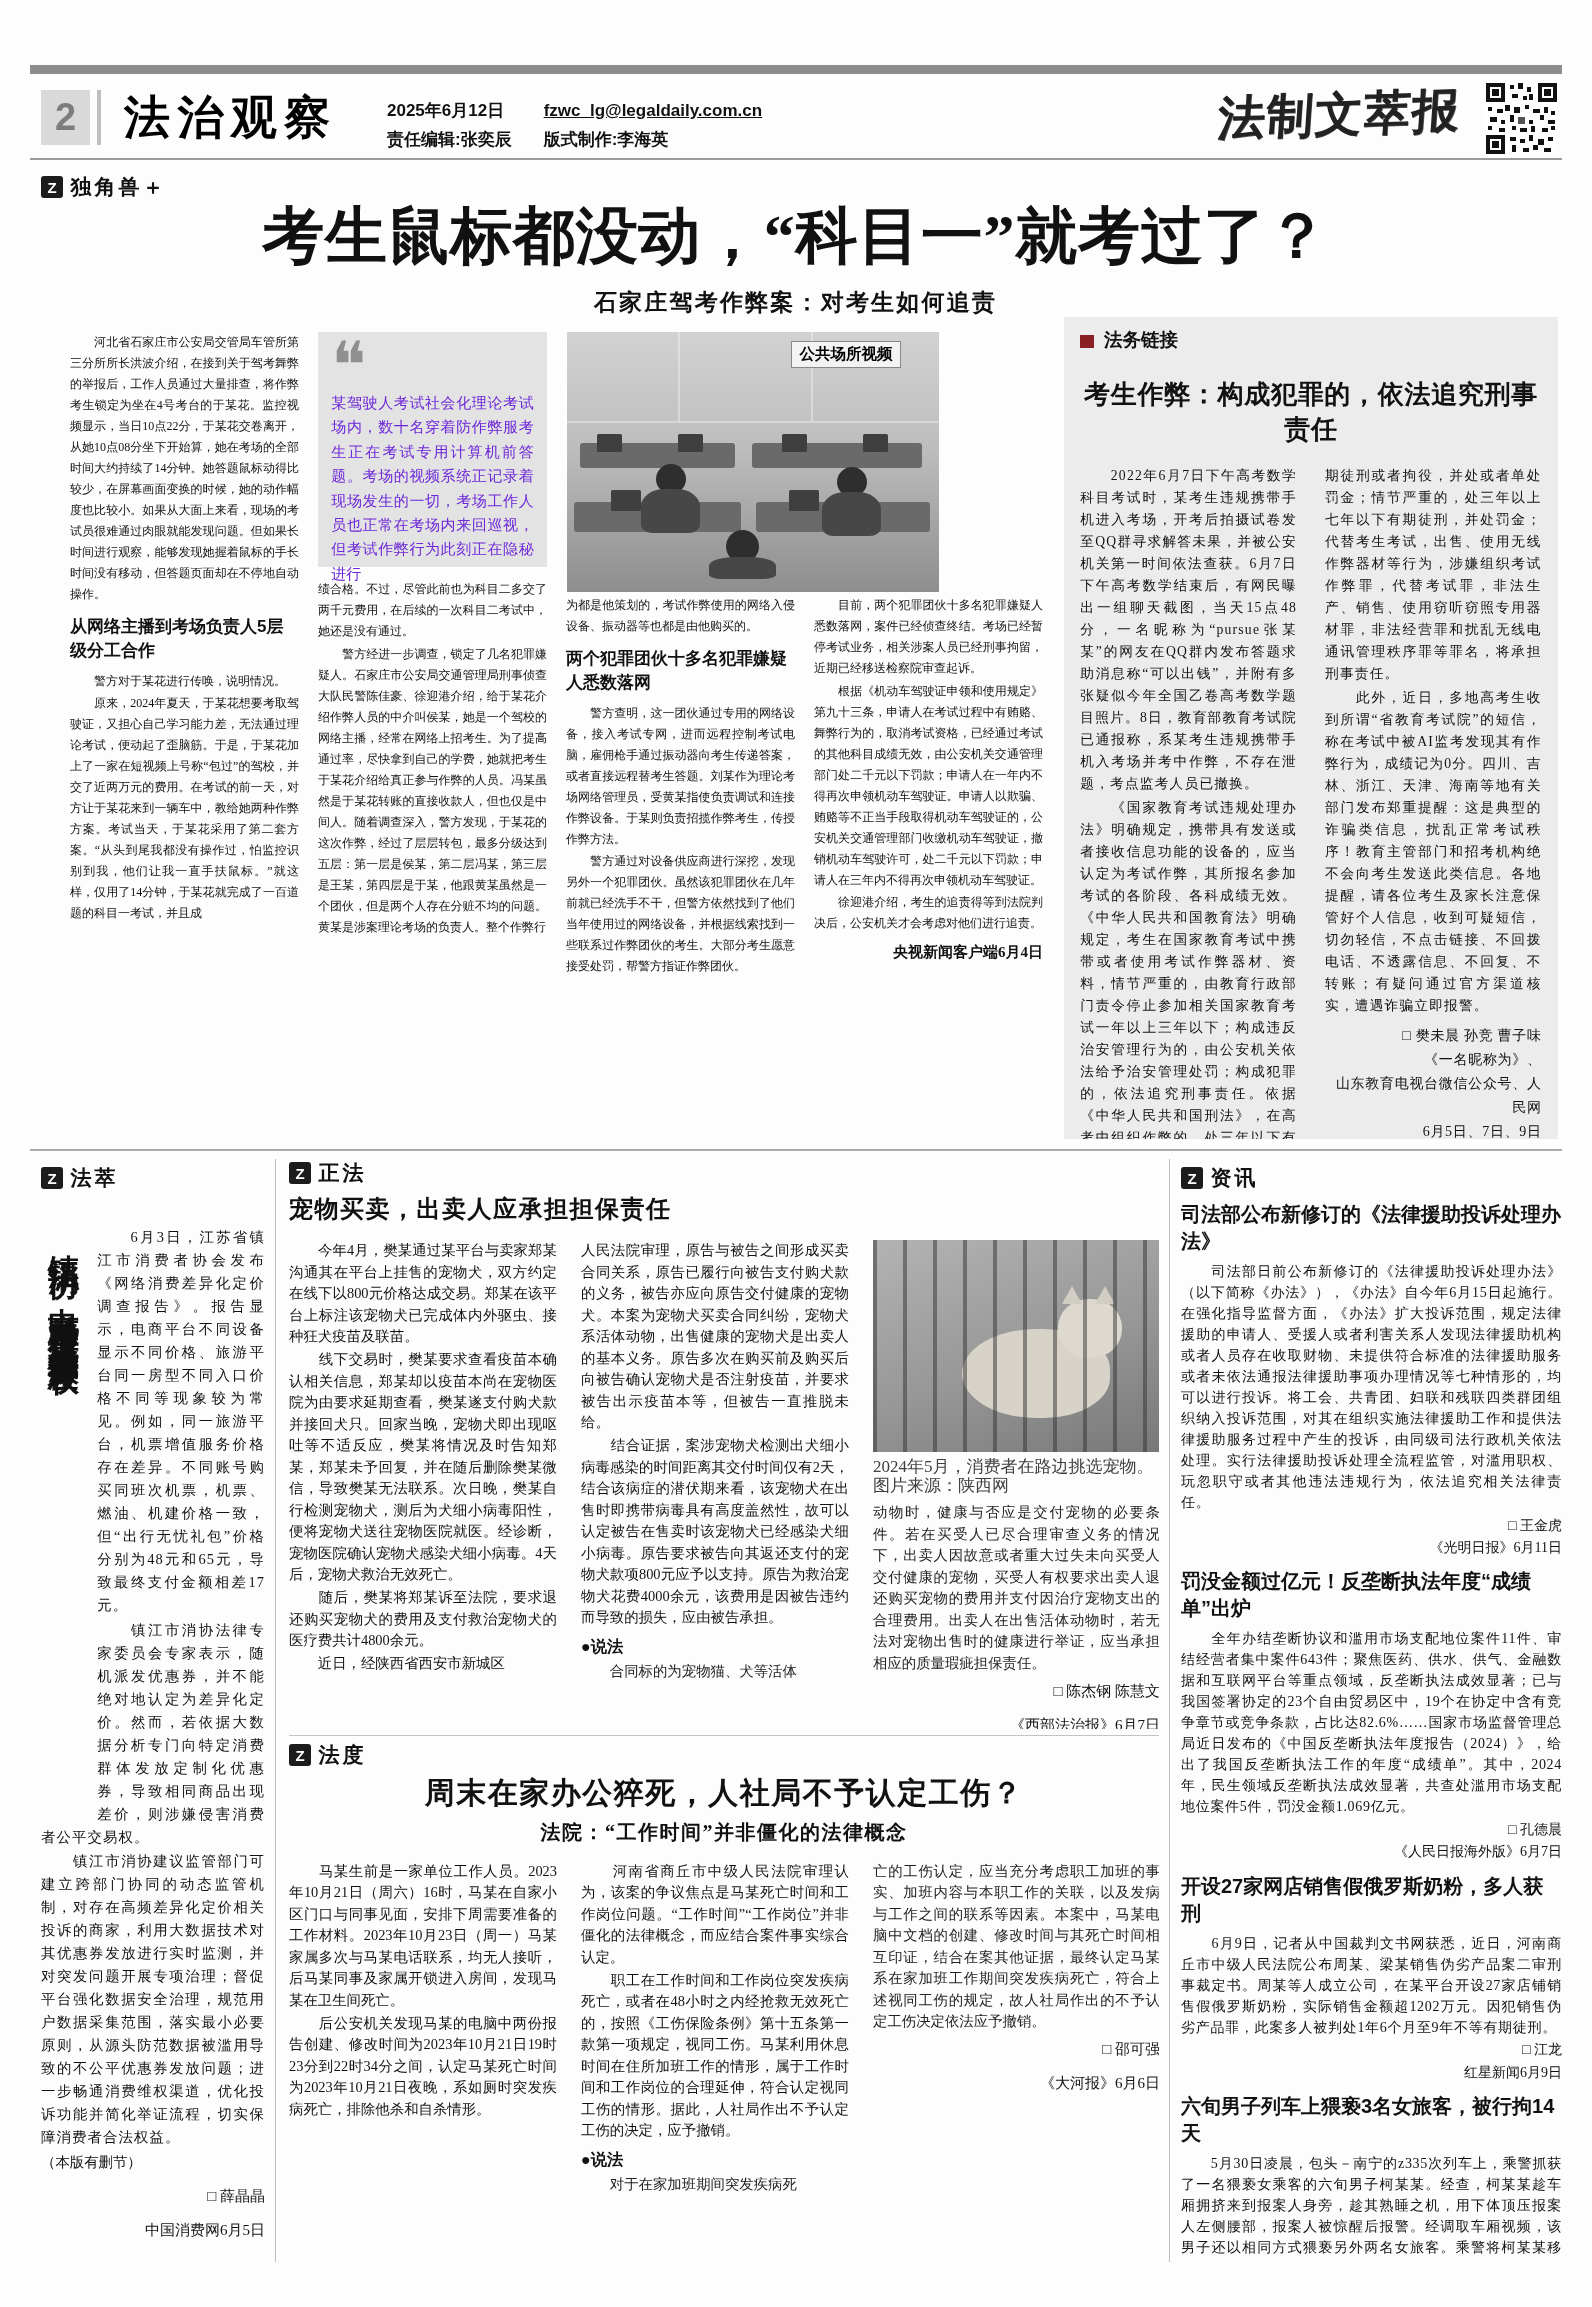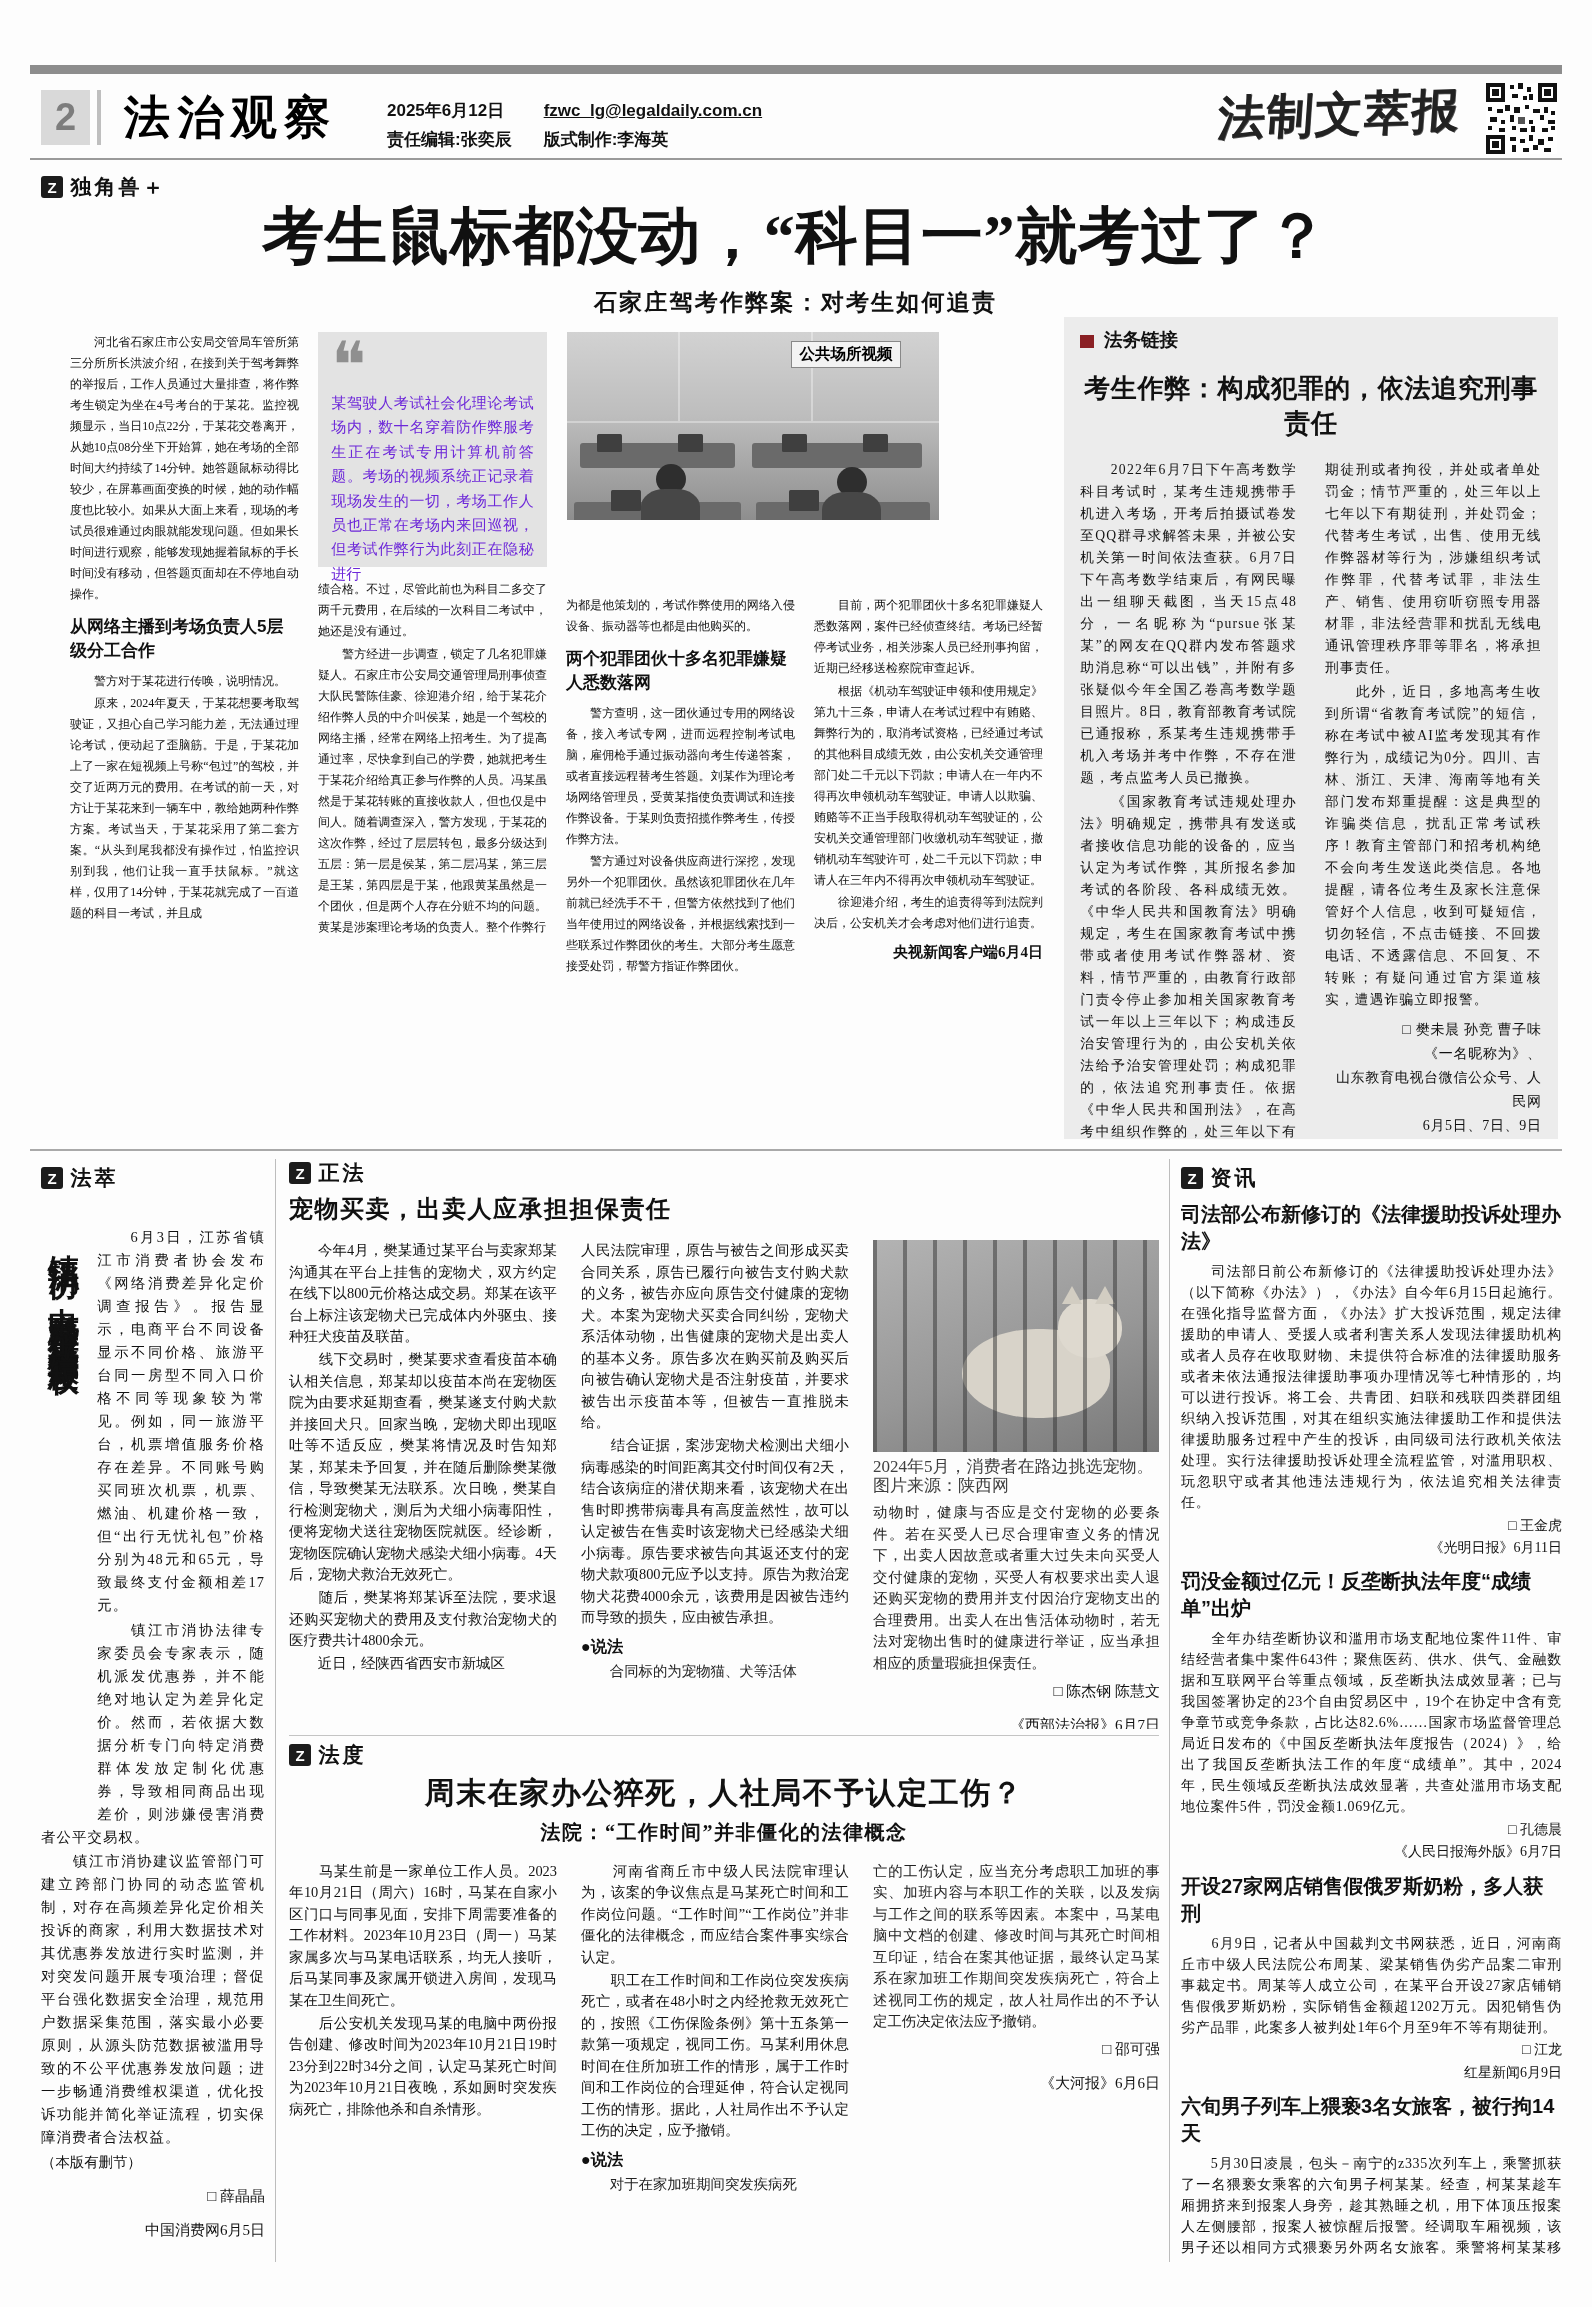--- a/index.html
+++ b/index.html
@@ -37,35 +37,35 @@
   .acol{width:229px;flex:0 0 229px;}
   .bp{font-size:12px;line-height:21px;text-align:justify;margin:0 0 1.5px 0;}
   .crosshead{font-family:"Liberation Sans","DejaVu Sans",sans-serif;font-weight:900;font-size:17px;
              line-height:24px;margin:10.4px 0 7.4px 0;}
   .quotebox{background:#e3e3e3;padding:12px 13.3px 15px 13.3px;height:235px;margin-bottom:12px;box-sizing:border-box;}
   .qmark{font-size:65px;line-height:44px;color:#8f8f8f;font-family:"DejaVu Serif",serif;height:47px;}
   .quotetext{font-size:15px;line-height:24.4px;text-align:justify;color:#6d28d9;}
   .padphoto{padding-top:263px;}
   .signoff{font-size:15px;text-align:right;margin-top:9px;font-weight:bold;}
   
-  .examphoto{position:absolute;left:497px;top:0;width:372px;height:188px;overflow:hidden;
+  .examphoto{position:absolute;left:497px;top:0;width:372px;height:260px;overflow:hidden;
              background:linear-gradient(180deg,#d2d2d2 0%,#bdbdbd 45%,#8e8e8e 100%);}
   .deskrow{position:absolute;background:#6a6a6a;border-radius:3px;}
   .monitor{position:absolute;background:#3f3f3f;border-radius:1.5px;}
   .person-h{position:absolute;background:#2e2e2e;border-radius:50%;}
   .person-b{position:absolute;background:#474747;border-radius:40% 40% 20% 20%;}
   .photolabel{position:absolute;right:38px;top:9px;background:#f3f3f3;color:#000;padding:2.2px 7.4px;
              font-family:"Liberation Sans",sans-serif;font-weight:bold;font-size:15.5px;border:0.7px solid #888;}
   .floorline{position:absolute;background:rgba(255,255,255,.35);}
   
   .panel{position:absolute;left:1064px;top:317px;width:494px;height:822px;background:#ececec;box-sizing:border-box;
          padding:10.4px 16.3px;overflow:hidden;}
   .panel .marker{width:13.3px;height:13.3px;background:#8a2024;display:inline-block;margin-right:7.4px;vertical-align:-1.5px;}
   .panel .ptag{font-family:"Liberation Sans",sans-serif;font-weight:900;font-size:18.5px;}
-  .panel h3{text-align:center;font-size:26px;font-weight:900;margin:19px 0 18px 0;font-family:"Liberation Serif",serif;letter-spacing:0.7px;}
+  .panel h3{text-align:center;font-size:26px;font-weight:900;margin:25px 0 18px 0;font-family:"Liberation Serif",serif;letter-spacing:0.7px;}
   .pcols{columns:2;column-gap:28px;height:696px;}
   .pp{font-size:13.7px;line-height:22px;text-align:justify;letter-spacing:1.2px;margin:0 0 1.5px 0;}
   .pby{font-size:14px;line-height:24px;text-align:right;margin:7.4px 0 0 0;letter-spacing:0.7px;}
   .pby2{font-size:14px;line-height:24px;text-align:right;margin:0;letter-spacing:0.7px;}
   
   .hrule{position:absolute;background:#a9a9a9;}
   .vrule{position:absolute;background:#bdbdbd;}
   
   .facui{position:absolute;left:41px;top:1164px;width:224px;height:1095px;overflow:hidden;}
   .facui-body{margin-top:34px;}

